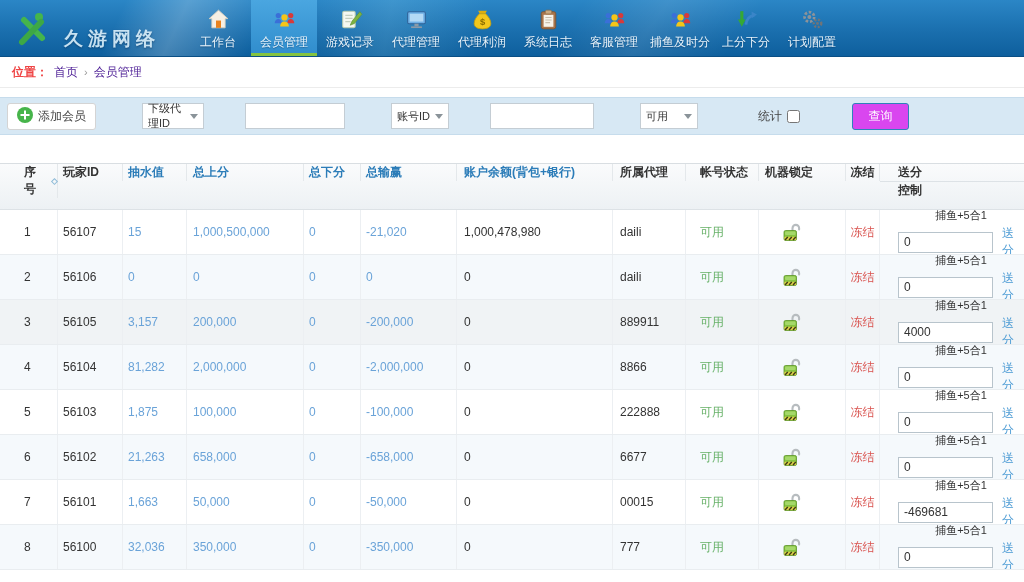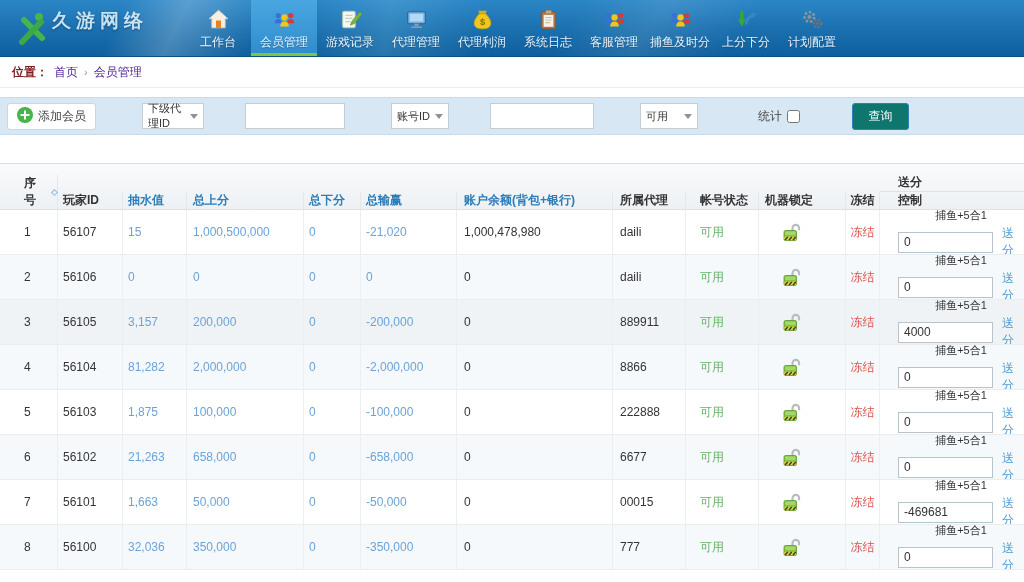--- a/index.html
+++ b/index.html
@@ -9,64 +9,64 @@
   
   .topbar { position:relative; height:57px;
     background:linear-gradient(180deg,#2b86c6 0%,#1a6fae 55%,#0e5f9d 100%);
     border-bottom:1px solid #0a4f85; overflow:hidden; }
   .topbar::before { content:""; position:absolute; inset:0;
     background:
       linear-gradient(115deg, transparent 12%, rgba(255,255,255,.22) 18%, transparent 26%),
       linear-gradient(100deg, transparent 30%, rgba(180,240,255,.15) 38%, transparent 47%),
       linear-gradient(125deg, transparent 55%, rgba(255,255,255,.10) 63%, transparent 72%);
     pointer-events:none; }
-  .logo { position:absolute; left:14px; top:8px; display:flex; align-items:flex-start; gap:0; }
+  .logo { position:absolute; left:14px; top:8px; display:flex; align-items:flex-end; gap:12px; }
   .logo-text { font-size:19px; font-weight:bold; letter-spacing:5px;
     color:rgba(215,238,250,.92); text-shadow:0 1px 2px rgba(0,40,80,.5); }
   .mainnav { position:absolute; left:185px; top:0; height:57px; display:flex; }
   .nav-item { width:66px; height:57px; display:flex; flex-direction:column;
     align-items:center; justify-content:center; gap:2px; cursor:pointer; position:relative; }
   .nav-item .nav-label { font-size:12px; color:#eaf4fb; white-space:nowrap;
     text-shadow:0 1px 1px rgba(0,40,80,.4); }
   .nav-item.active { background:linear-gradient(180deg,#4aa6e0,#2f8ccc); }
   .nav-item.active::after { content:""; position:absolute; left:0; right:0; bottom:0;
     height:4px; background:#84c340; }
   .nav-icon { height:26px; display:flex; align-items:center; justify-content:center; }
 
   
   .breadcrumb { height:31px; display:flex; align-items:center; padding-left:12px;
     font-size:12px; color:#666; border-bottom:1px solid #ececec; background:#fff; gap:6px; }
-  .bc-prefix { font-weight:bold; color:#7f1d1d; }
+  .bc-prefix { font-weight:bold; color:#ef4444; }
   .bc-link { color:#4c1d95; cursor:pointer; }
   .bc-sep { color:#999; font-size:11px; }
 
   
   .toolbar { margin-top:9px; height:38px; background:#d7e8f4;
     border-top:1px solid #c6dcec; border-bottom:1px solid #c6dcec;
     display:flex; align-items:center; padding-left:7px;gap:38px; }
   .btn-add { height:27px; background:#fff; border:1px solid #d4d4d4; border-radius:3px;
     display:flex; align-items:center; gap:5px; padding:0 9px; font-size:12px; color:#444;
     cursor:pointer; }
   .sel { height:26px; background:#fff; border:1px solid #c4cdd4; display:flex;
     align-items:center; justify-content:space-between; padding:0 5px; font-size:11px;
     color:#333; cursor:pointer; margin-left:8px; }
   .sel .arrow { width:0; height:0; border-left:4px solid transparent;
     border-right:4px solid transparent; border-top:5px solid #8a9399; margin-left:4px; }
   .tb-input { height:26px; border:1px solid #c4cdd4; background:#fff; margin-left:3px;
     padding:0 5px; font-size:12px; color:#333; outline:none; }
   .stats-wrap { display:flex; align-items:center; gap:5px; margin-left:22px;
     font-size:12px; color:#444; }
   .stats-wrap input { width:13px; height:13px; cursor:pointer; }
-  .btn-query { width:57px; height:27px; margin-left:14px; background:#0f766e;
+  .btn-query { width:57px; height:27px; margin-left:14px; background:#d946ef;
     border:1px solid #2f81ba; border-radius:3px; color:#fff; font-size:12px;
     display:flex; align-items:center; justify-content:center; cursor:pointer; }
 
   
   .tbl { margin-top:28px; width:1024px; font-size:12px; color:#333; }
-  .thead { display:flex; height:47px; align-items:flex-end;
+  .thead { display:flex; height:47px; align-items:flex-start;
     background:linear-gradient(180deg,#fafbfc,#edf1f4);
     border-top:1px solid #d9dee2; border-bottom:1px solid #dde2e6; }
   .th { display:flex; align-items:center; font-weight:bold; color:#333;
     border-right:1px solid #e4e8eb; }
   .th.hlink { color:#2b7cb8; cursor:pointer; }
   .trow { display:flex; height:45px; border-bottom:1px solid #e9edf0; background:#fff; }
   .trow:nth-child(even) { background:#f5f9fc; }
   .trow:nth-child(3) { background:#f0f3f5; }
   .td { display:flex; align-items:center; border-right:1px solid #eceff2; overflow:hidden; }
   .link { color:#6aa3d8; cursor:pointer;text-align:right; }

